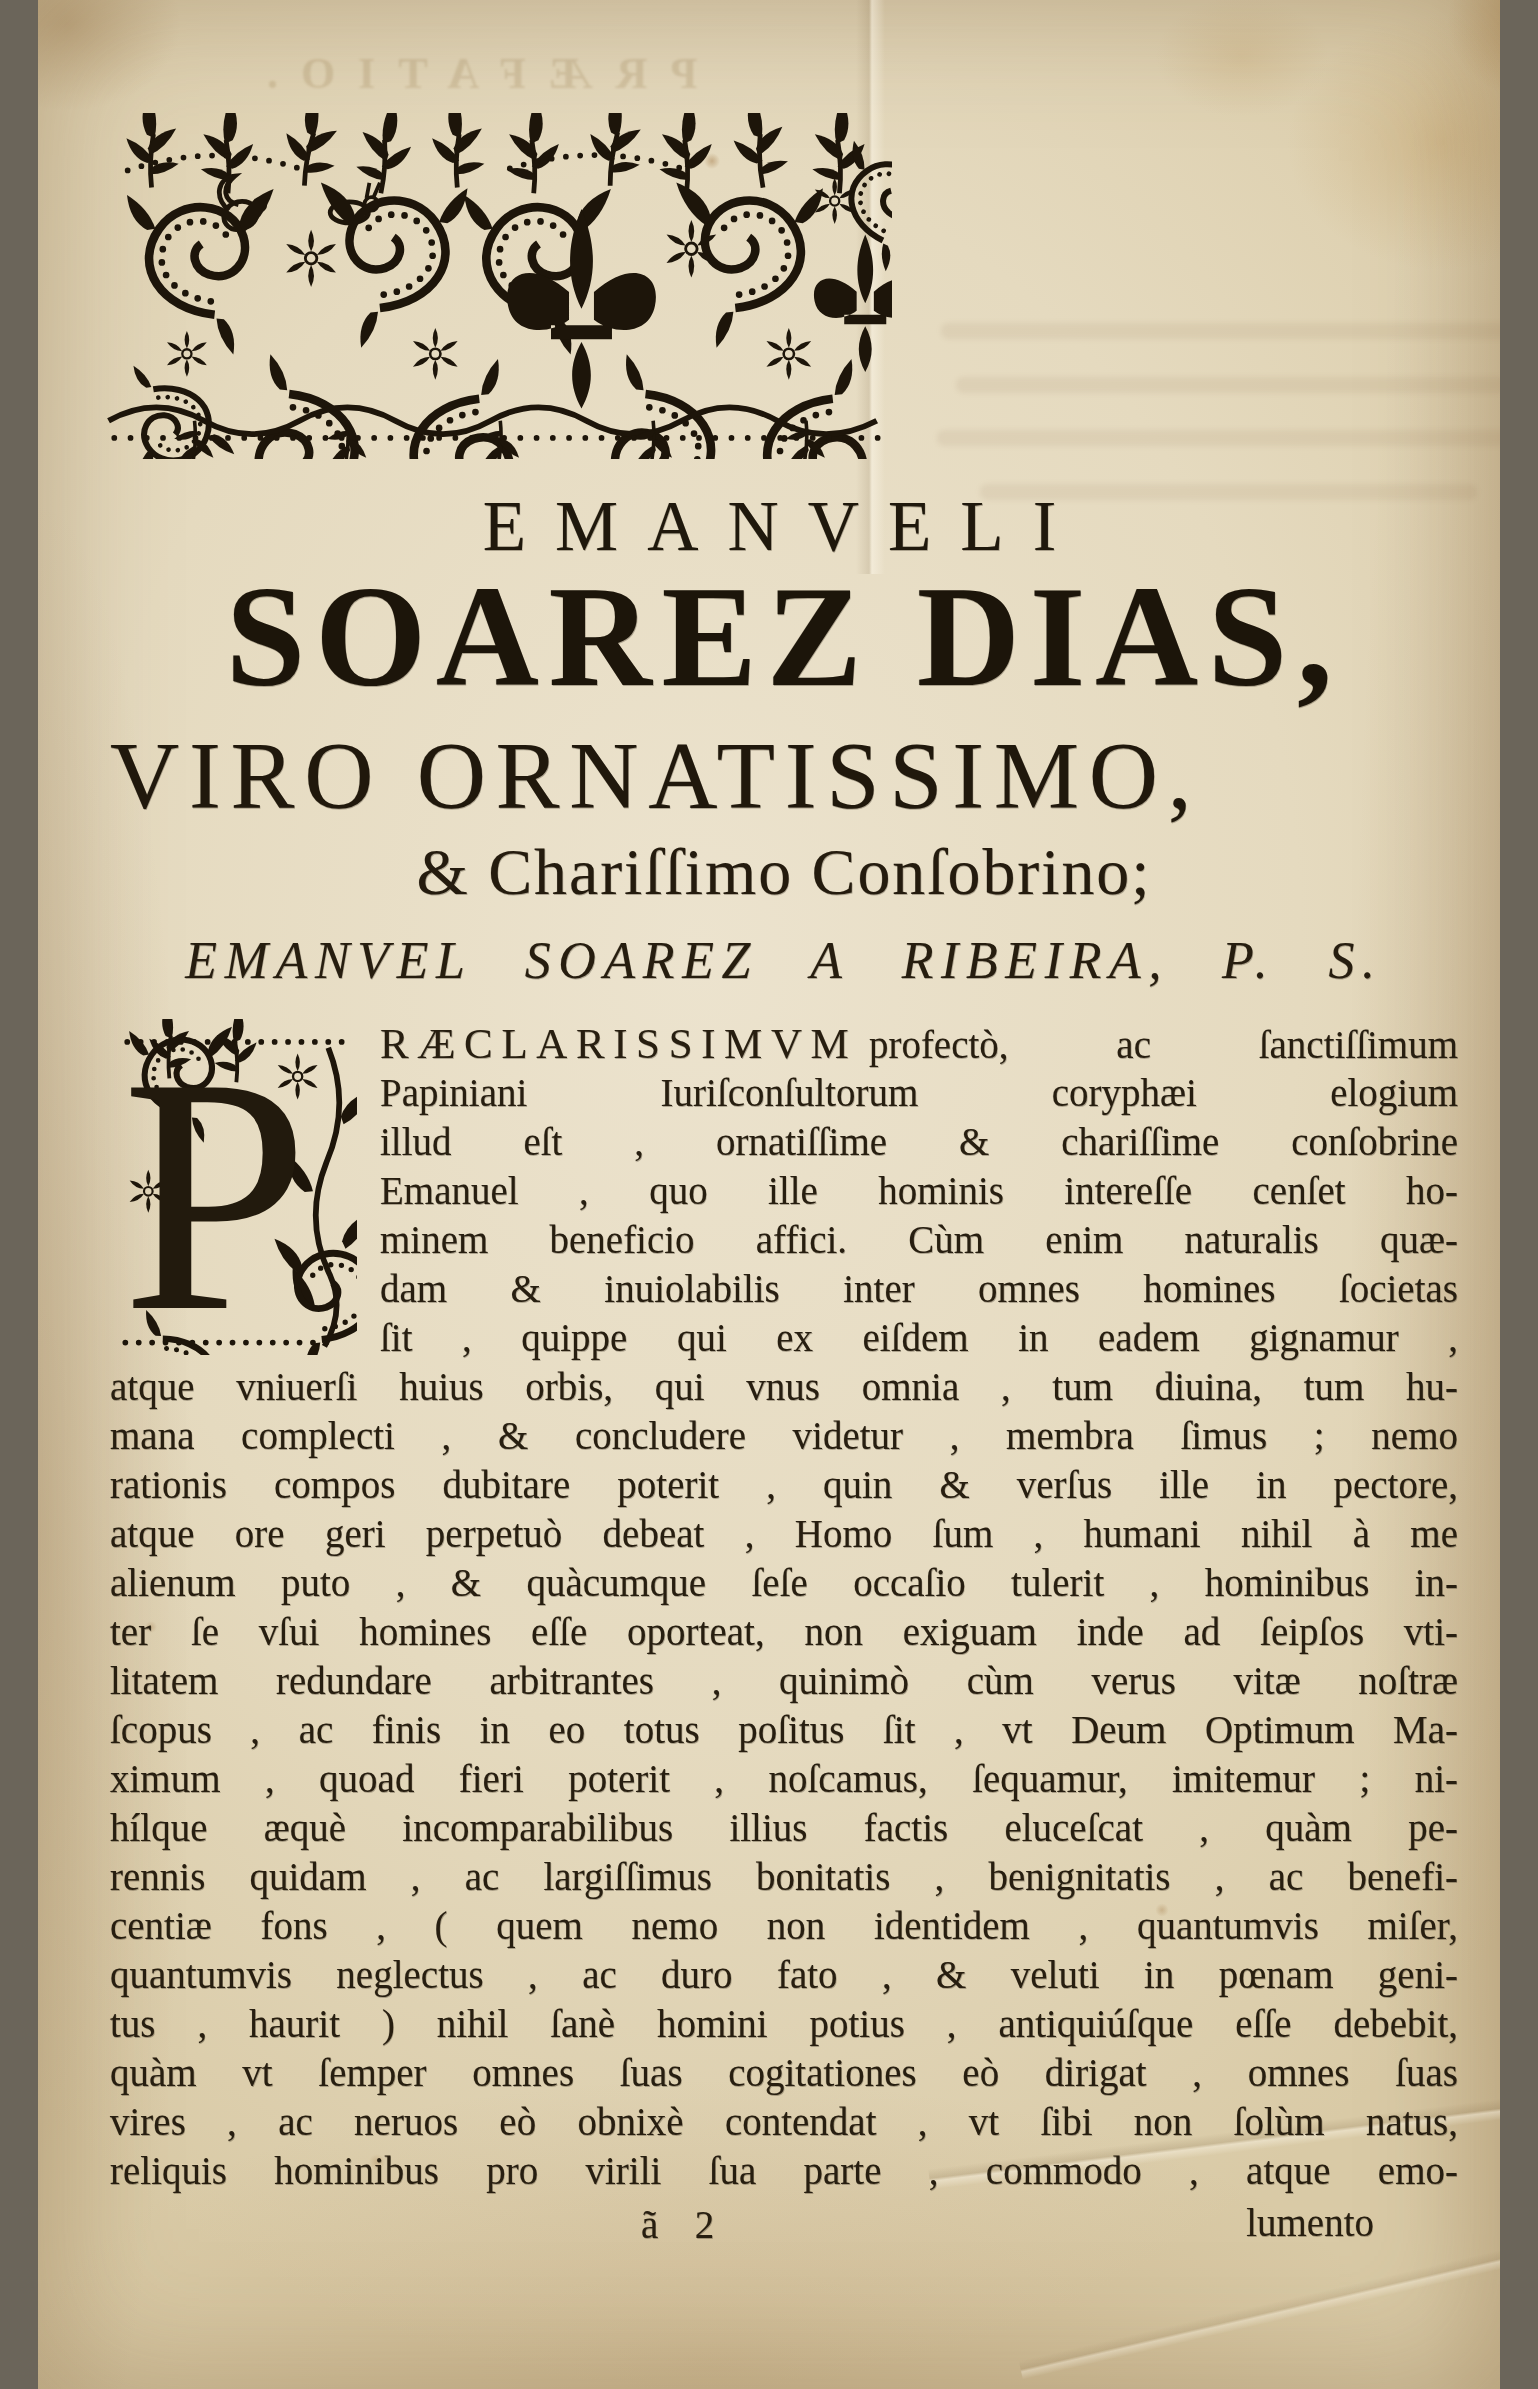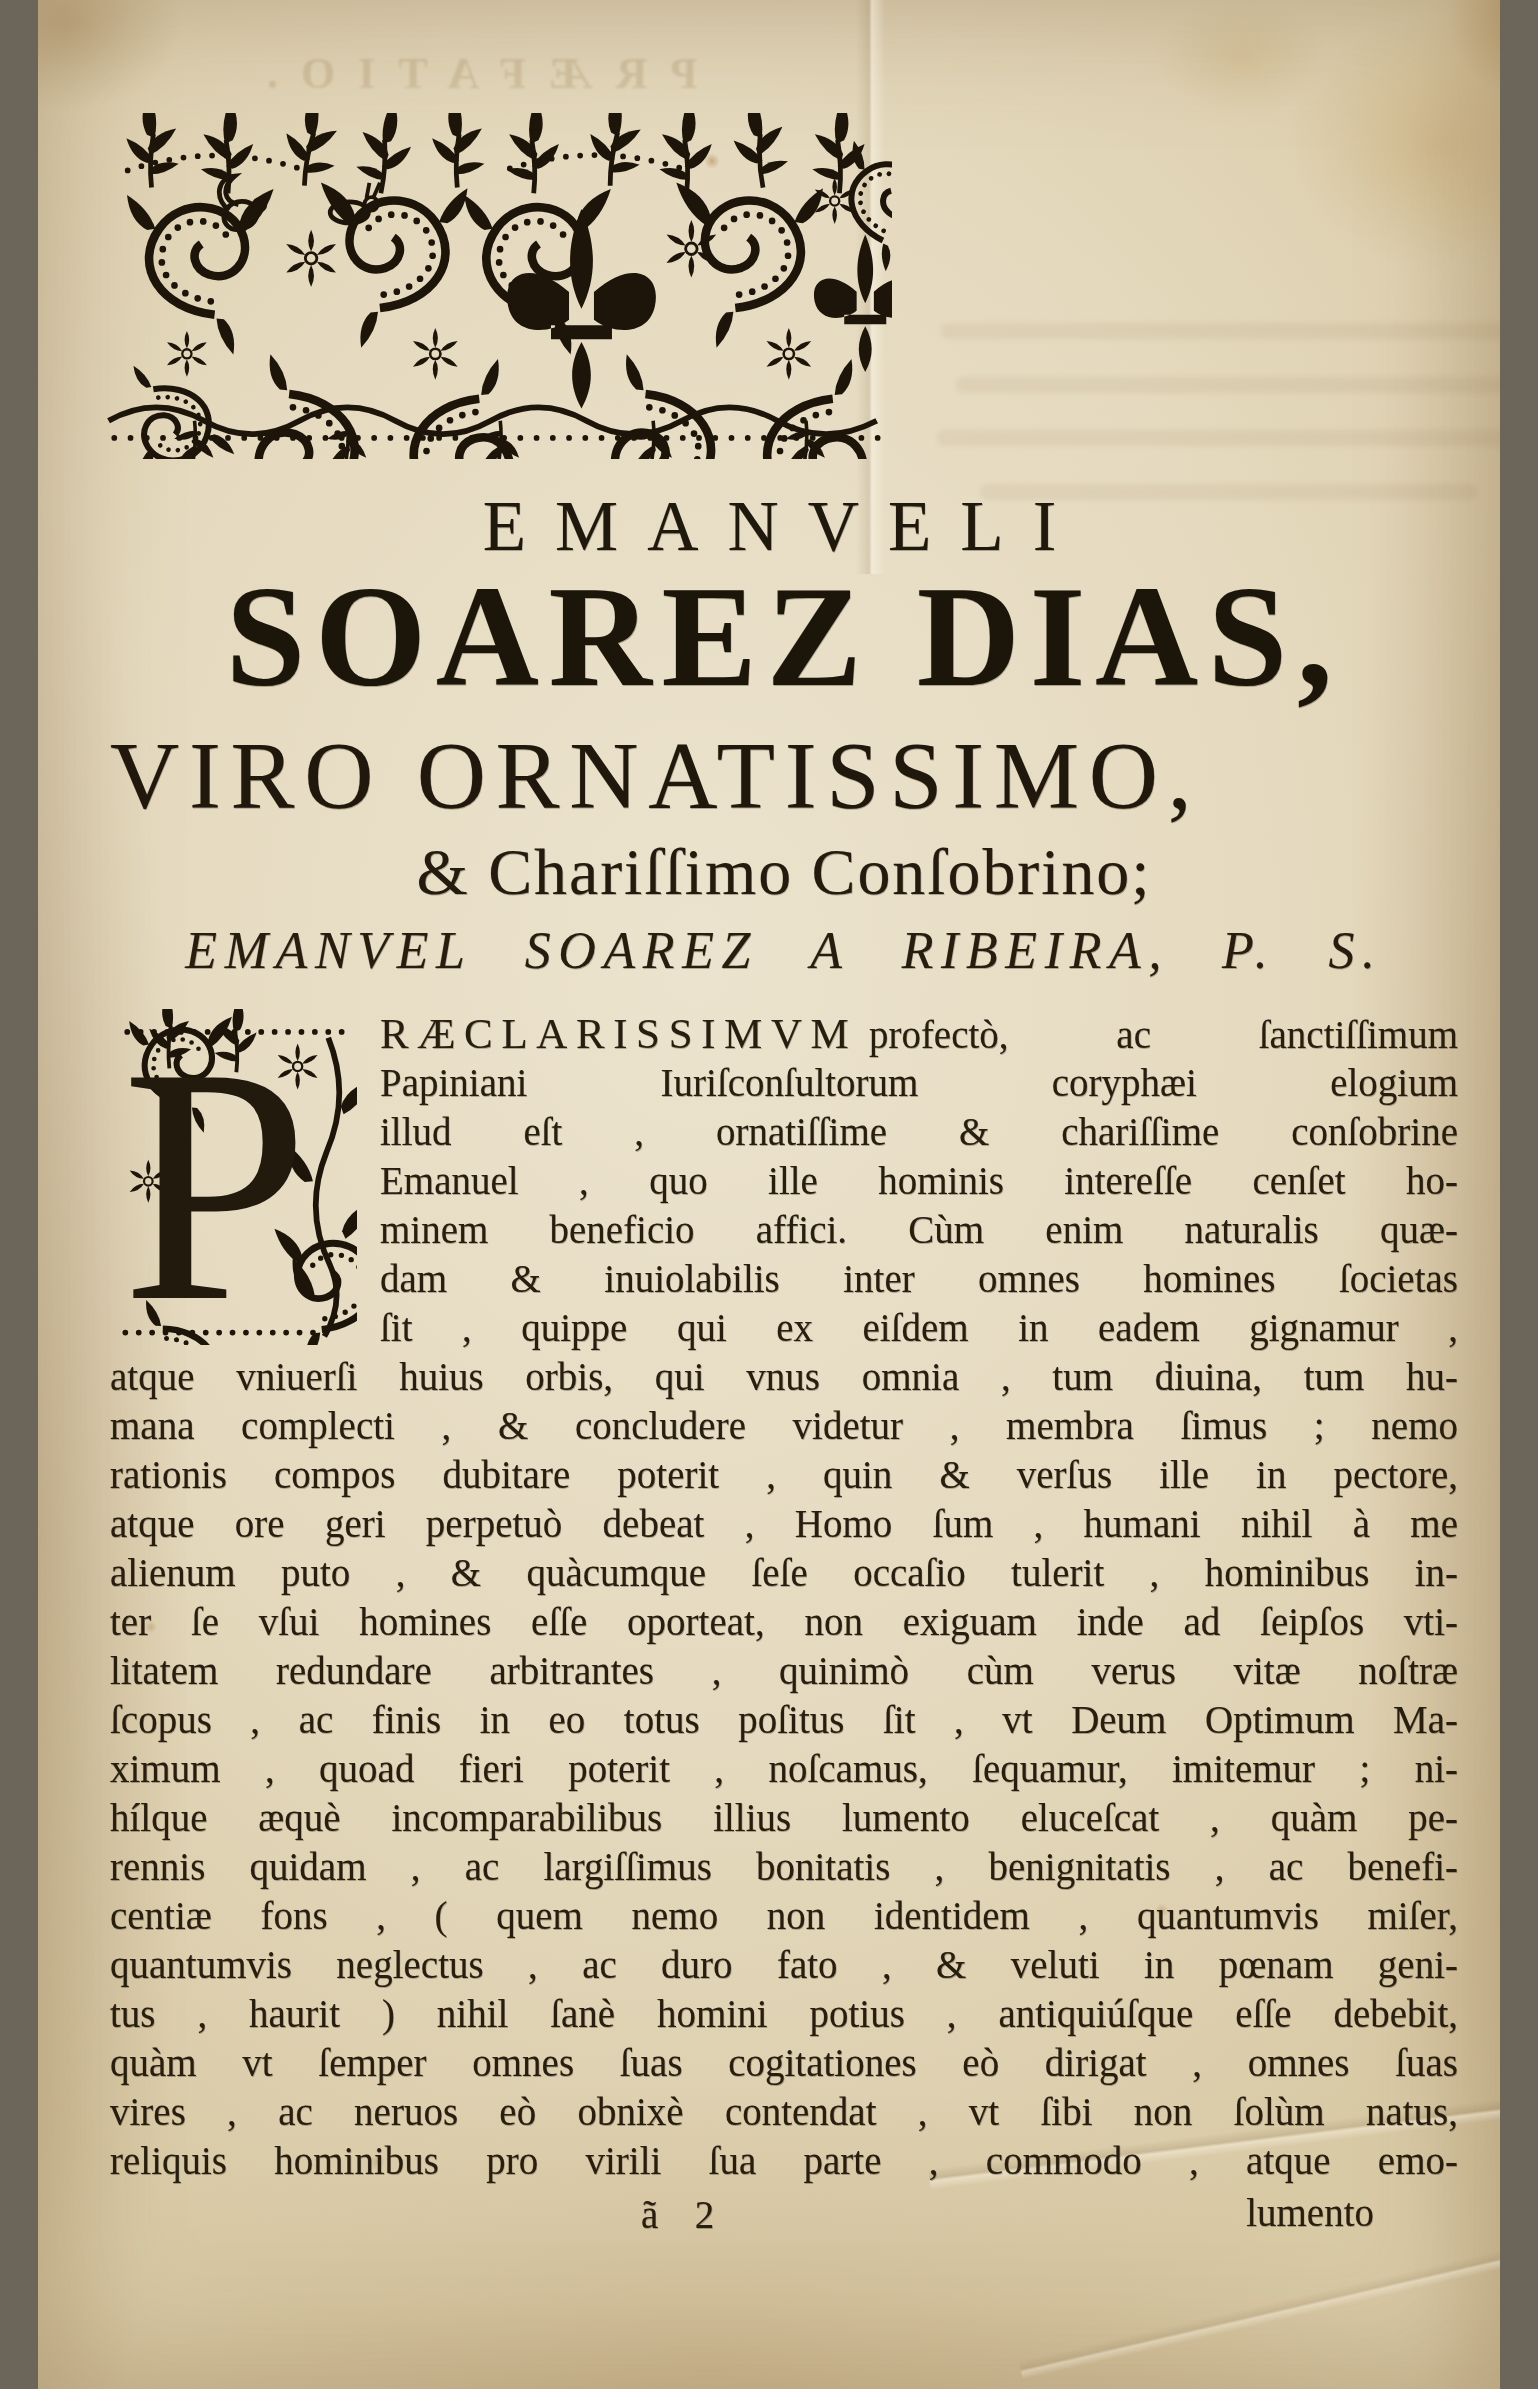--- a/index.html
+++ b/index.html
@@ -45,21 +45,21 @@
     background:linear-gradient(180deg, transparent, rgba(108,84,48,.12) 45%, rgba(255,250,238,.35) 60%, transparent);}
 
   .content{position:absolute;left:72px;top:113px;width:1348px;}
 
   .headpiece{display:block;margin-left:-11.5px;}
 
   .t1{margin-top:29px;text-align:center;font-size:71px;letter-spacing:29px;line-height:76px;color:#1f180c;}
   .t2{margin-top:1.9px;text-align:center;font-size:143px;font-weight:bold;letter-spacing:9.6px;line-height:143px;color:#1c150a;}
   .t3{margin-top:17px;text-align:left;font-size:96px;letter-spacing:9.6px;line-height:100px;color:#20180c;}
   .t4{margin-top:1.9px;text-align:center;font-size:66px;letter-spacing:1.9px;line-height:88px;color:#241b0e;}
-  .t5{margin-top:3px;text-align:center;font-style:italic;font-size:52px;letter-spacing:7.6px;word-spacing:32.5px;line-height:63px;color:#261d0f;}
+  .t5{margin-top:13px;text-align:center;font-style:italic;font-size:52px;letter-spacing:7.6px;word-spacing:32.5px;line-height:63px;color:#261d0f;}
 
   .bodytext{margin-top:27px;font-size:39px;line-height:49px;}
   .dropblock{float:left;width:247px;height:336px;margin:0 23px 0 0;}
   .bline{text-align:justify;text-align-last:justify;height:49px;overflow:visible;}
   .lead{font-size:43px;letter-spacing:8.6px;}
   .lead-rest{margin-left:11.5px;}
 
   .pagefoot{position:relative;height:67px;margin-top:5px;font-size:39px;}
   .signature{position:absolute;left:531px;top:1.9px;letter-spacing:13.4px;}
   .catchword{position:absolute;right:84px;top:0;}
@@ -205,21 +205,21 @@
 
       <div class="bline ink">atque vniuerſi huius orbis, qui vnus omnia , tum diuina, tum hu-</div>
       <div class="bline ink">mana complecti , &amp; concludere videtur , membra ſimus ; nemo</div>
       <div class="bline ink">rationis compos dubitare poterit , quin &amp; verſus ille in pectore,</div>
       <div class="bline ink">atque ore geri perpetuò debeat , Homo ſum , humani nihil à me</div>
       <div class="bline ink">alienum puto , &amp; quàcumque ſeſe occaſio tulerit , hominibus in-</div>
       <div class="bline ink">ter ſe vſui homines eſſe oporteat, non exiguam inde ad ſeipſos vti-</div>
       <div class="bline ink">litatem redundare arbitrantes , quinimò cùm verus vitæ noſtræ</div>
       <div class="bline ink">ſcopus , ac finis in eo totus poſitus ſit , vt Deum Optimum Ma-</div>
       <div class="bline ink">ximum , quoad fieri poterit , noſcamus, ſequamur, imitemur ; ni-</div>
-      <div class="bline ink">hílque æquè incomparabilibus illius lumento eluceſcat , quàm pe-</div>
+      <div class="bline ink">hílque æquè incomparabilibus illius factis eluceſcat , quàm pe-</div>
       <div class="bline ink">rennis quidam , ac largiſſimus bonitatis , benignitatis , ac benefi-</div>
       <div class="bline ink">centiæ fons , ( quem nemo non identidem , quantumvis miſer,</div>
       <div class="bline ink">quantumvis neglectus , ac duro fato , &amp; veluti in pœnam geni-</div>
       <div class="bline ink">tus , haurit ) nihil ſanè homini potius , antiquiúſque eſſe debebit,</div>
       <div class="bline ink">quàm vt ſemper omnes ſuas cogitationes eò dirigat , omnes ſuas</div>
       <div class="bline ink">vires , ac neruos eò obnixè contendat , vt ſibi non ſolùm natus,</div>
       <div class="bline ink">reliquis hominibus pro virili ſua parte , commodo , atque emo-</div>
     </div>
 
     <div class="pagefoot">

